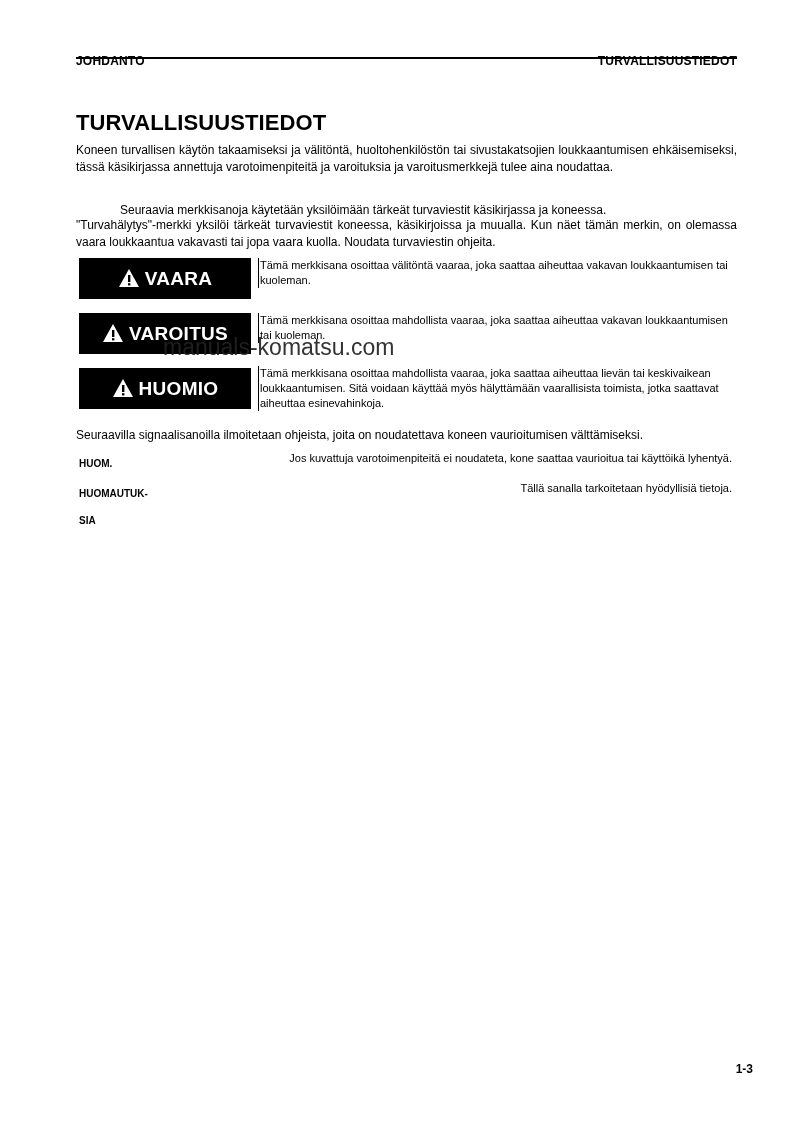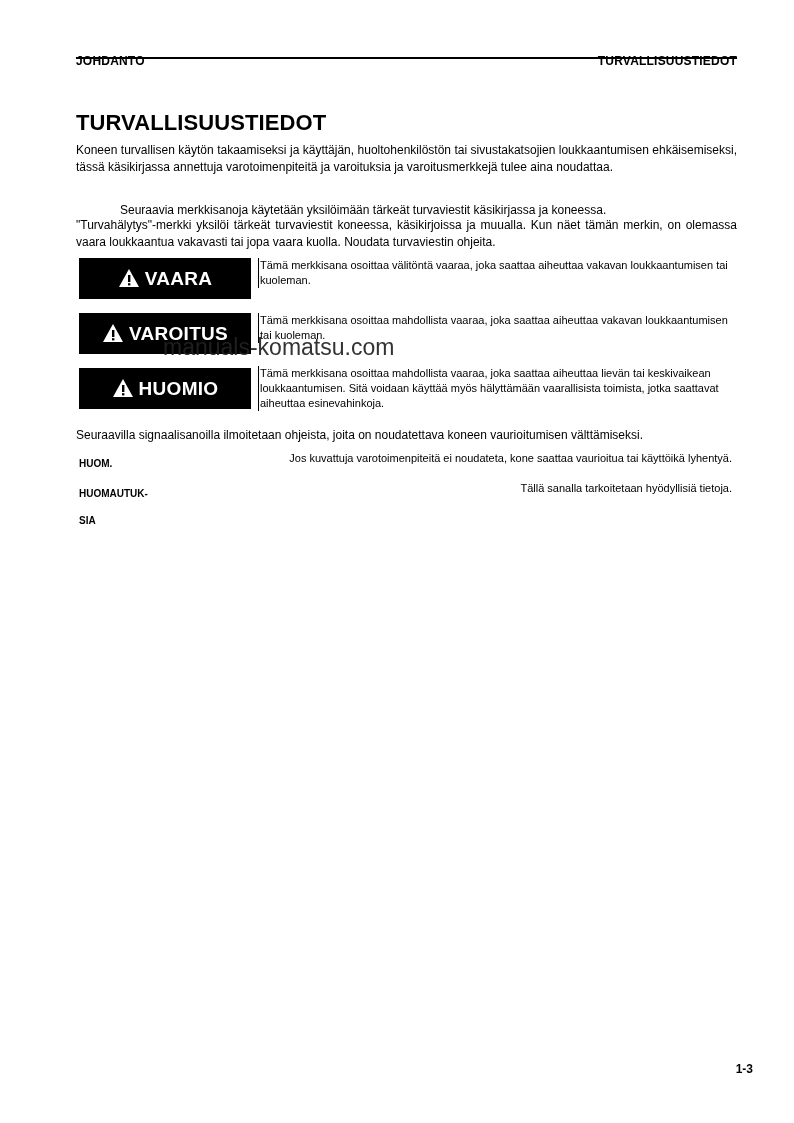--- a/index.html
+++ b/index.html
@@ -49,21 +49,21 @@
 <body>
 
 <div class="header">
   <span class="left">JOHDANTO</span>
   <span class="right">TURVALLISUUSTIEDOT</span>
 </div>
 <div class="header-rule"></div>
 
 <div class="page-title">TURVALLISUUSTIEDOT</div>
 
-<div class="para p1">Koneen turvallisen käytön takaamiseksi ja käyttäjän, huoltohenkilöstön tai sivustakatsojien loukkaantumisen ehkäisemiseksi, tässä käsikirjassa annettuja varotoimenpiteitä ja varoituksia ja varoitusmerkkejä tulee aina noudattaa.</div>
+<div class="para p1">Koneen turvallisen käytön takaamiseksi ja välitöntä, huoltohenkilöstön tai sivustakatsojien loukkaantumisen ehkäisemiseksi, tässä käsikirjassa annettuja varotoimenpiteitä ja varoituksia ja varoitusmerkkejä tulee aina noudattaa.</div>
 <div class="para p2">Seuraavia merkkisanoja käytetään yksilöimään tärkeät turvaviestit käsikirjassa ja koneessa.</div>
 <div class="para p3">"Turvahälytys"-merkki yksilöi tärkeät turvaviestit koneessa, käsikirjoissa ja muualla. Kun näet tämän merkin, on olemassa vaara loukkaantua vakavasti tai jopa vaara kuolla. Noudata turvaviestin ohjeita.</div>
 
 <div class="signal s1">
   <div class="box">
     <svg class="warn-icon" viewBox="0 0 22 20">
       <polygon points="11,1 21,19 1,19" fill="#fff"></polygon>
       <rect x="10" y="7" width="2.4" height="7" fill="#000"></rect>
       <rect x="10" y="15.2" width="2.4" height="2.2" fill="#000"></rect>
     </svg>

